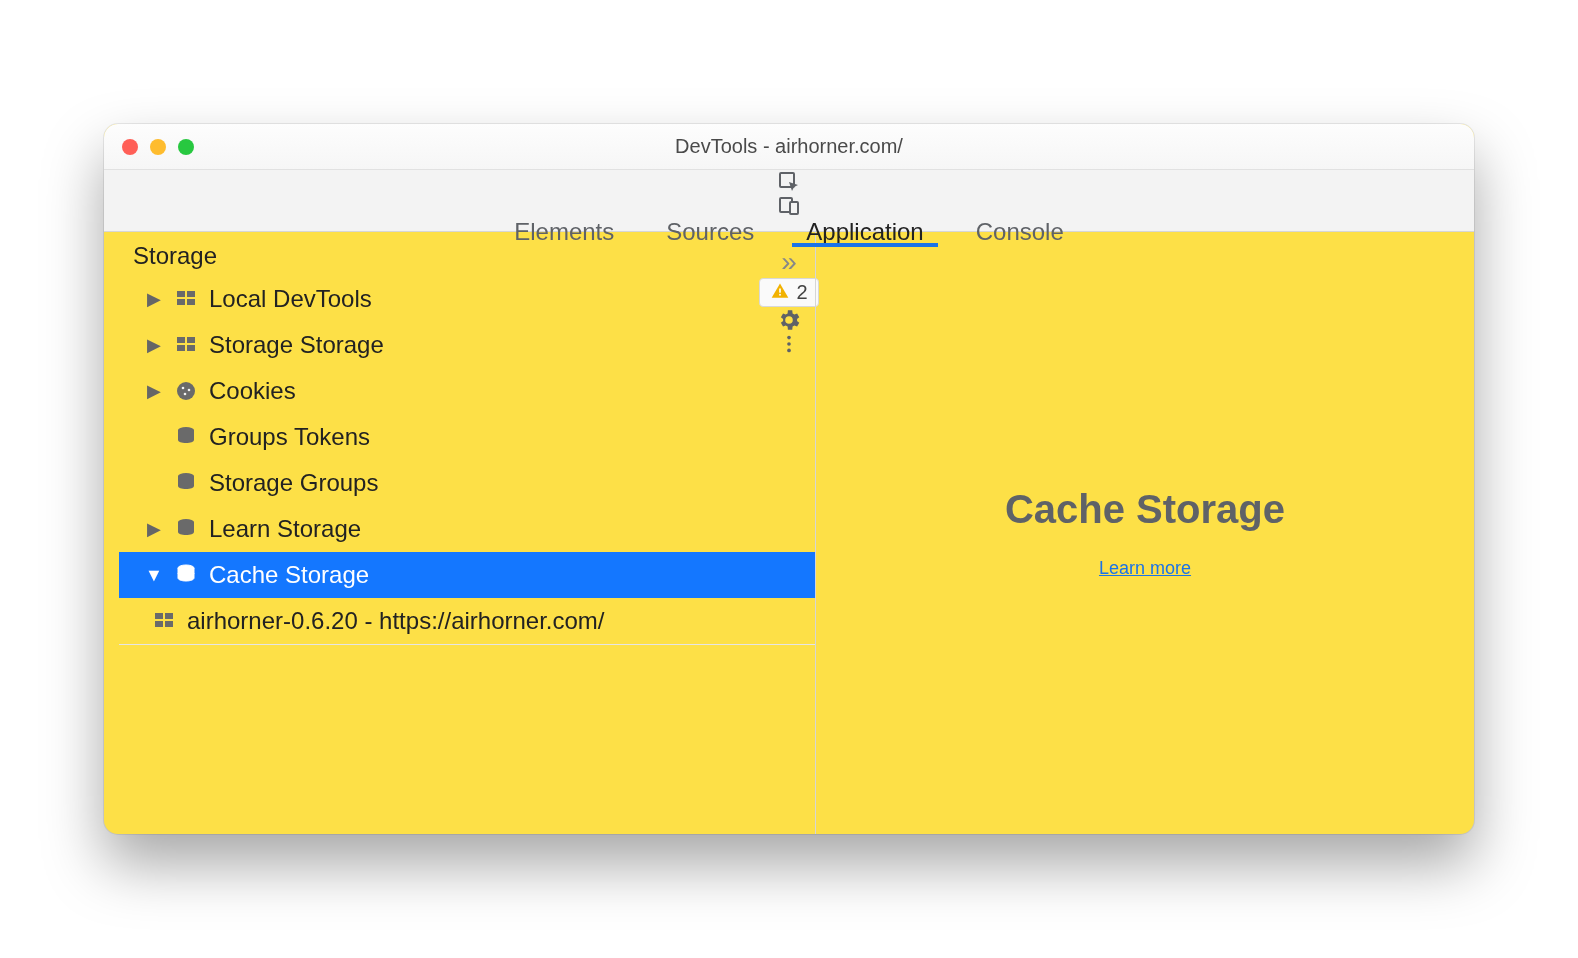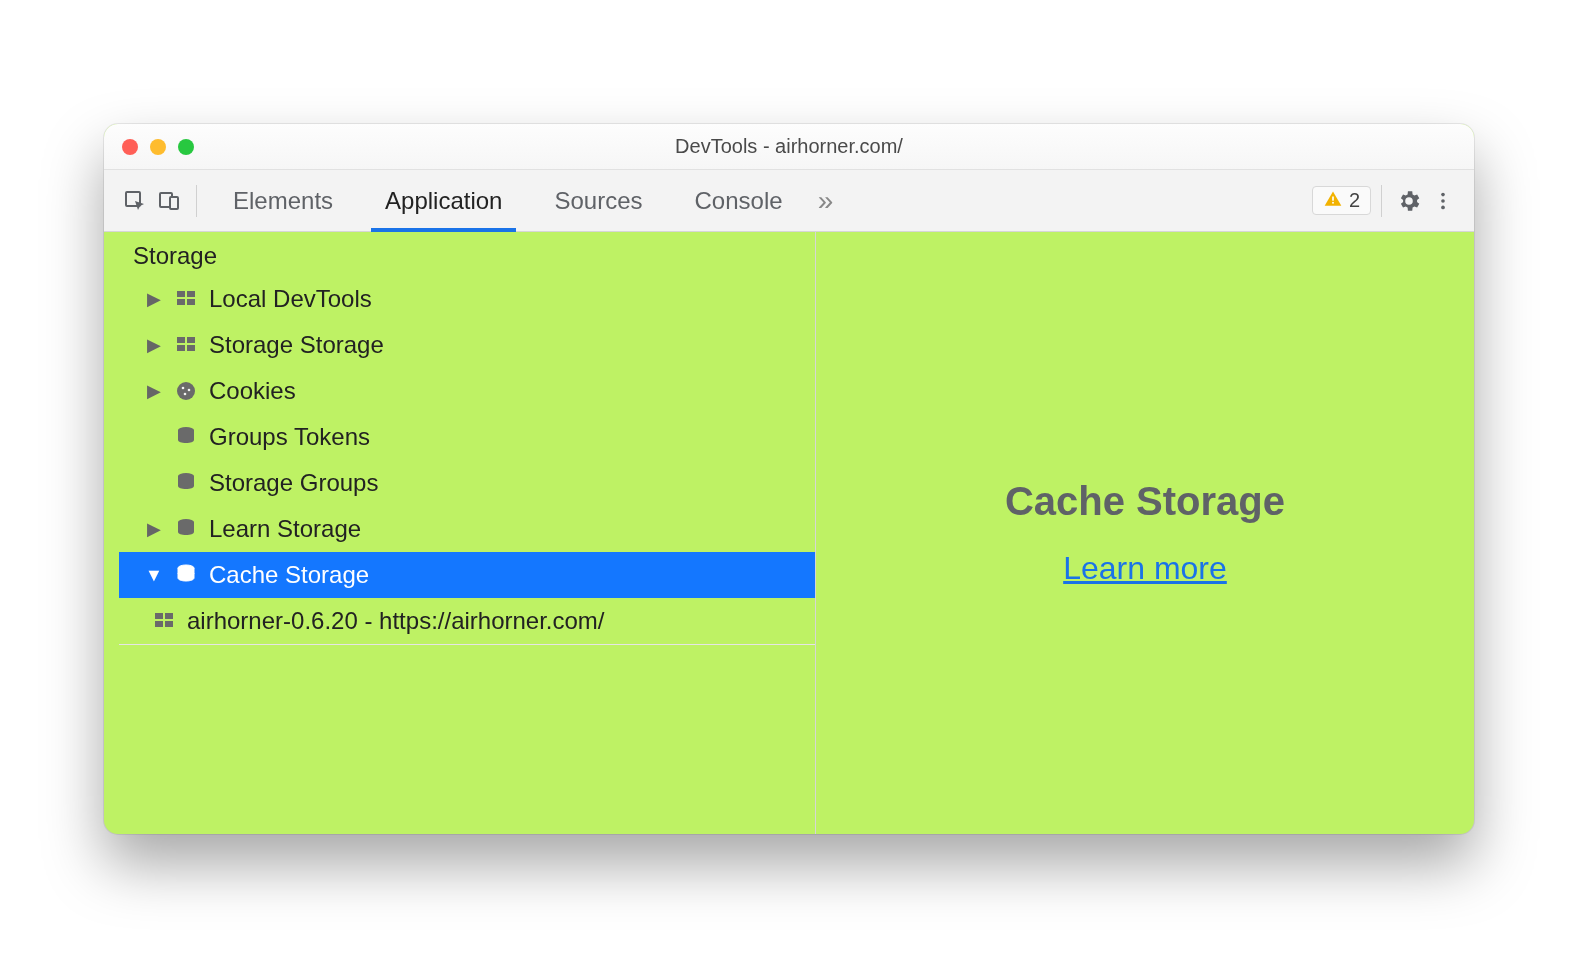--- a/index.html
+++ b/index.html
@@ -3,21 +3,21 @@
 <meta charset="utf-8">
 <style>
   * { box-sizing: border-box; margin: 0; padding: 0; }
   html, body { width: 1578px; height: 958px; font-family: -apple-system, "Helvetica Neue", Arial, sans-serif; background:#fff; }
   body { display:flex; align-items:center; justify-content:center; }
 
   .window {
     width: 1370px;
     height: 710px;
     border-radius: 14px;
-    background: #bef264;
+    background: #fde047;
     box-shadow: 0 30px 60px rgba(0,0,0,0.35), 0 0 0 1px rgba(0,0,0,0.08);
     overflow: hidden;
     display:flex;
     flex-direction: column;
   }
 
   .titlebar {
     height: 46px;
     background: linear-gradient(#fdfdfd,#f6f6f6);
     border-bottom: 1px solid #e1e1e1;
@@ -36,20 +36,21 @@
     pointer-events:none;
   }
 
   .toolbar {
     height: 62px;
     background: #f3f3f3;
     border-bottom: 1px solid #d6d6d6;
     display:flex;
     align-items:center;
     padding: 0 14px;
+    flex-direction: column;
   }
   .toolbar .tb-icon {
     width:34px; height:34px; display:flex; align-items:center; justify-content:center;
     color:#5f6267;
   }
   .tb-divider { width:1px; height:32px; background:#d0d0d0; margin:0 10px;}
   .tabs { display:flex; align-items:stretch; height:100%; }
   .tab {
     padding: 0 26px;
     display:flex; align-items:center;
@@ -113,21 +114,21 @@
     align-items:center;
     justify-content:center;
     gap:26px;
   }
   .main h1{
     font-size:40px;
     color:#5f6267;
     font-weight:700;
   }
   .main a{
-    font-size:32px;
+    font-size:18px;
     color:#1a73e8;
     text-decoration:underline;
   }
 </style>
 </head>
 <body>
 
 <div class="window">
 
   <div class="titlebar">
@@ -149,22 +150,22 @@
     <div class="tb-icon">
       <svg viewBox="0 0 24 24" width="24" height="24" fill="none" stroke="currentColor" stroke-width="2">
         <rect x="3" y="4" width="12" height="14" rx="1"></rect>
         <rect x="13" y="8" width="8" height="12" rx="1" fill="#f3f3f3"></rect>
       </svg>
     </div>
     <div class="tb-divider"></div>
 
     <div class="tabs">
       <div class="tab">Elements</div>
+      <div class="tab">Sources</div>
       <div class="tab active">Application</div>
-      <div class="tab">Sources</div>
       <div class="tab">Console</div>
     </div>
 
     <div class="tb-icon" style="font-size:28px;color:#888;">»</div>
 
     <div class="tb-spacer"></div>
 
     <div class="badge">
       <span class="warn-tri">
         <svg viewBox="0 0 24 24" width="20" height="20">

